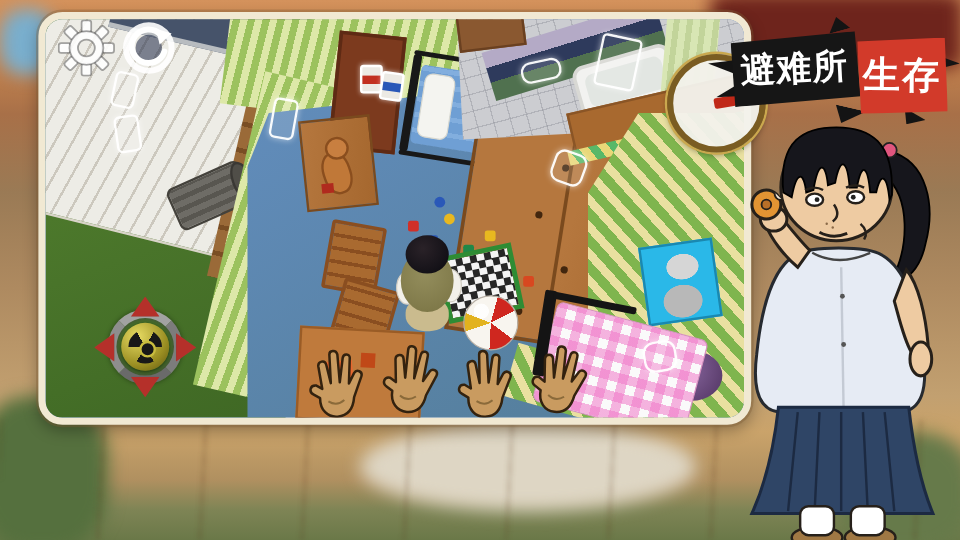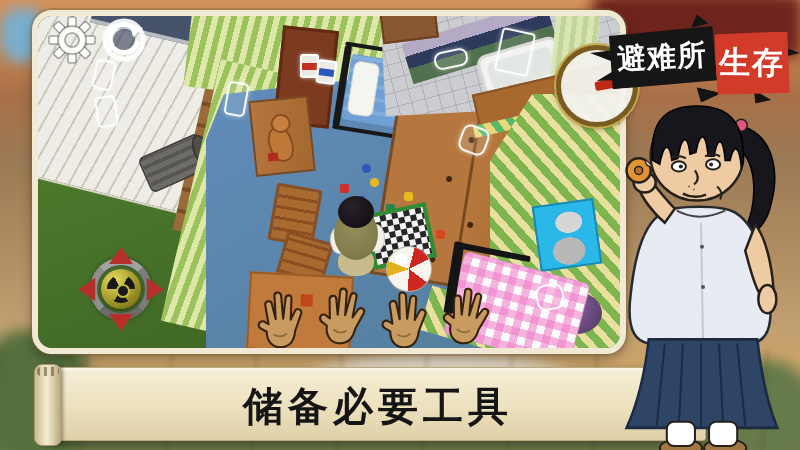--- a/index.html
+++ b/index.html
@@ -265,26 +265,20 @@
     <div class="abs spike" style="left:182px;top:34px;width:20px;height:12px;clip-path:polygon(100% 50%,0 0,0 100%);transform:rotate(4deg);"></div>
     <div class="abs spike" style="left:150px;top:80px;width:22px;height:12px;clip-path:polygon(10% 0,100% 20%,40% 100%);transform:rotate(24deg);"></div>
     <div class="abs logo-black" style="left:10px;top:14px;width:108px;height:58px;transform:rotate(-2deg);">
       <span>避难所</span>
     </div>
     <div class="abs logo-red" style="left:116px;top:18px;width:76px;height:64px;transform:rotate(1.5deg);">
       <span>生存</span>
     </div>
   </div>
 
-  <div class="abs" style="left:34px;top:364px;width:672px;height:80px;">
-    <div class="abs scroll-body" style="left:16px;top:3px;right:0;bottom:3px;">
-      <div class="scroll-text">储备必要工具</div>
-    </div>
-    <div class="abs scroll-roll" style="left:0;top:0;width:26px;height:80px;"></div>
-  </div>
 
   <svg class="abs" style="left:604px;top:94px;width:196px;height:356px;" viewBox="0 0 194 354">
 
     <path d="M136,32 C168,40 174,78 166,108 C162,128 150,142 138,138 C152,112 154,70 132,52 Z" fill="#16161c" stroke="#000" stroke-width="1.5"></path>
     <circle cx="136" cy="31" r="6" fill="#e0557e" stroke="#222" stroke-width="1.5"></circle>
 
     <path d="M58,118 C40,128 30,160 26,200 C22,232 30,246 44,248 L146,248 C162,246 168,230 164,200 C160,162 150,130 130,118 C118,110 70,110 58,118 Z" fill="#e6ebf4" stroke="#262a30" stroke-width="2.5"></path>
     <path d="M96,128 L98,246" stroke="#c4cad4" stroke-width="2" fill="none"></path>
     <circle cx="97" cy="152" r="2" fill="#555"></circle>
     <circle cx="98" cy="192" r="2" fill="#555"></circle>

